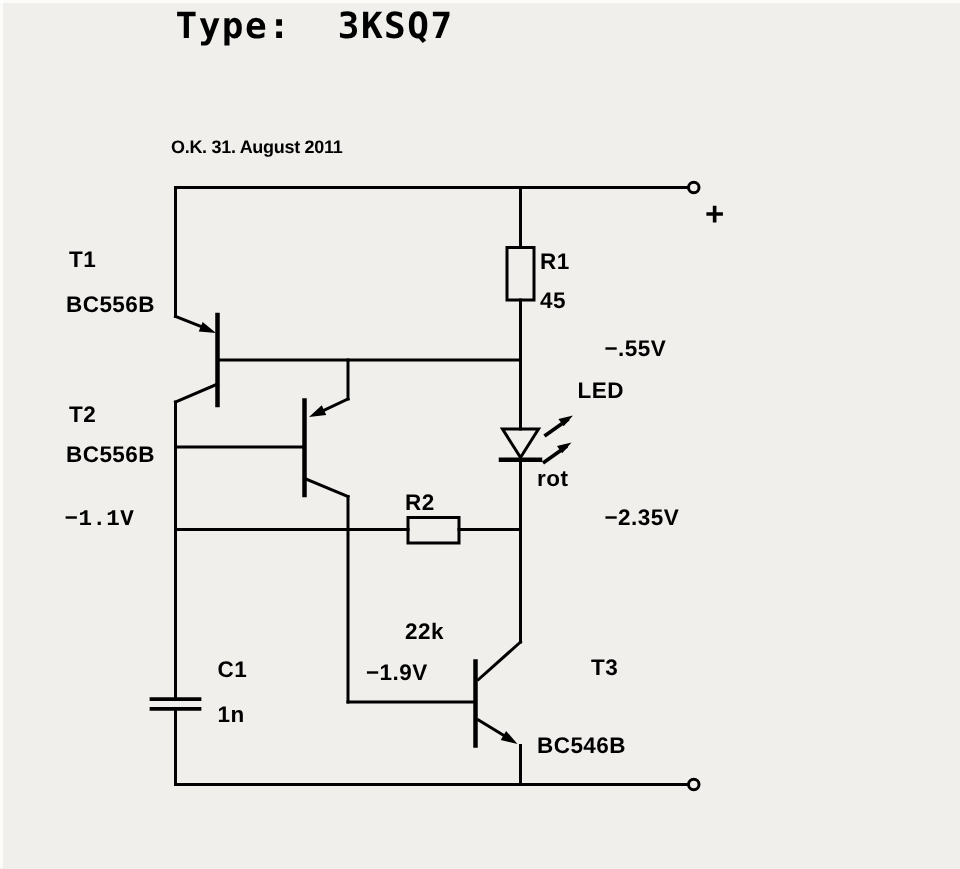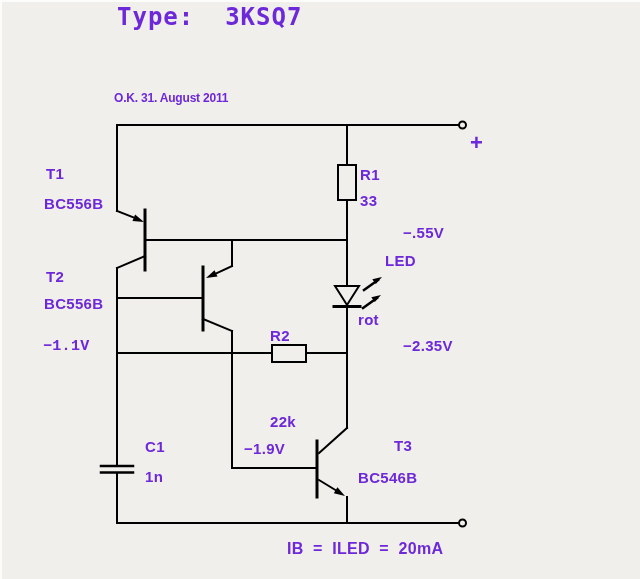--- a/index.html
+++ b/index.html
@@ -6,21 +6,21 @@
   body{
     width:640px;height:579px;
     background:#f0efec;
     font-family:"Liberation Sans",sans-serif;
     position:relative;overflow:hidden;
   }
   #canvas{position:absolute;left:0;top:0;width:640px;height:579px;}
   svg{position:absolute;left:0;top:0;}
   .lbl{
     position:absolute;
-    color:#6d28d9;
+    color:#000000;
     font-weight:700;
     font-size:15px;
     line-height:1;
     white-space:pre;
     letter-spacing:0.3px;
   }
   .title{
     font-family:"DejaVu Sans Mono","Liberation Mono",monospace;
     font-weight:600;
     font-size:24px;
@@ -124,30 +124,29 @@
   <div class="lbl title" style="left:117px;top:5px;">Type:  3KSQ7</div>
   <div class="lbl date" style="left:114px;top:92px;">O.K. 31. August 2011</div>
 
   <div class="lbl plus" style="left:470px;top:132px;">+</div>
 
   <div class="lbl" style="left:46px;top:166px;">T1</div>
   <div class="lbl" style="left:44px;top:196px;">BC556B</div>
   <div class="lbl" style="left:46px;top:269px;">T2</div>
   <div class="lbl" style="left:44px;top:296px;">BC556B</div>
   <div class="lbl" style="left:360px;top:167px;">R1</div>
-  <div class="lbl" style="left:360px;top:193px;">33</div>
+  <div class="lbl" style="left:360px;top:193px;">45</div>
   <div class="lbl" style="left:358px;top:253px;margin-left:27px;">LED</div>
   <div class="lbl" style="left:358px;top:312px;">rot</div>
   <div class="lbl" style="left:270px;top:328px;">R2</div>
   <div class="lbl" style="left:270px;top:370px;margin-top:44px;">22k</div>
   <div class="lbl" style="left:145px;top:439px;">C1</div>
   <div class="lbl" style="left:145px;top:469px;">1n</div>
   <div class="lbl" style="left:358px;top:438px;margin-left:36px;">T3</div>
-  <div class="lbl" style="left:358px;top:470px;">BC546B</div>
+  <div class="lbl" style="left:358px;top:490px;">BC546B</div>
 
   <div class="lbl" style="left:403px;top:225px;">−.55V</div>
   <div class="lbl" style="left:43px;top:339px;font-family:Liberation Mono, monospace;">−1.1V</div>
   <div class="lbl" style="left:403px;top:338px;">−2.35V</div>
   <div class="lbl" style="left:244px;top:441px;">−1.9V</div>
 
-  <div class="lbl big" style="left:287px;top:541px;">IB  =  ILED  =  20mA</div>
 
 </div>
 
 </body></html>

